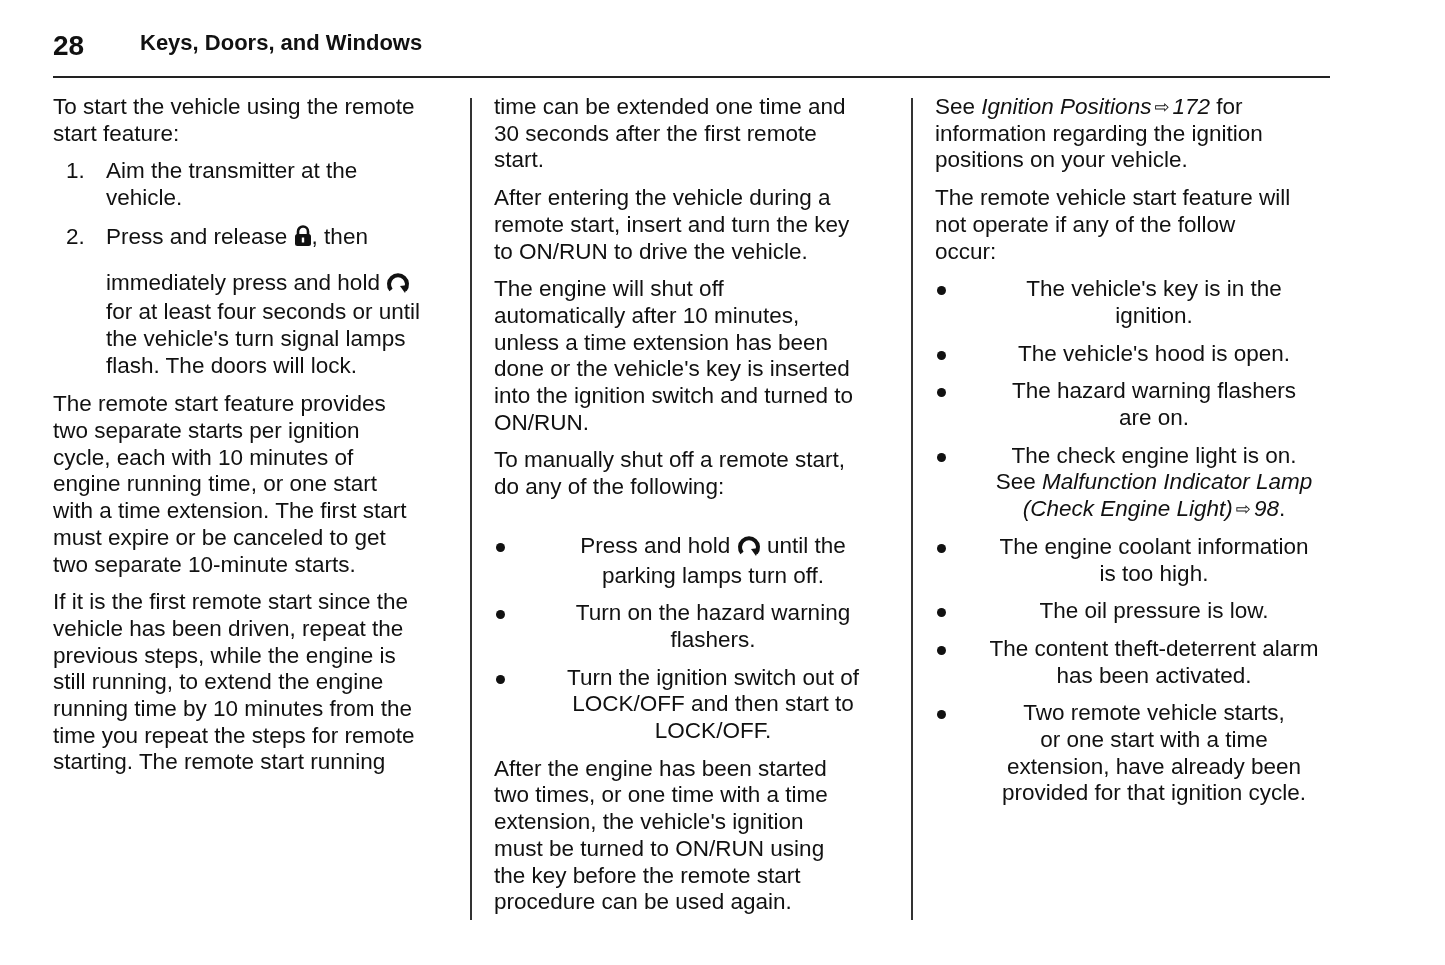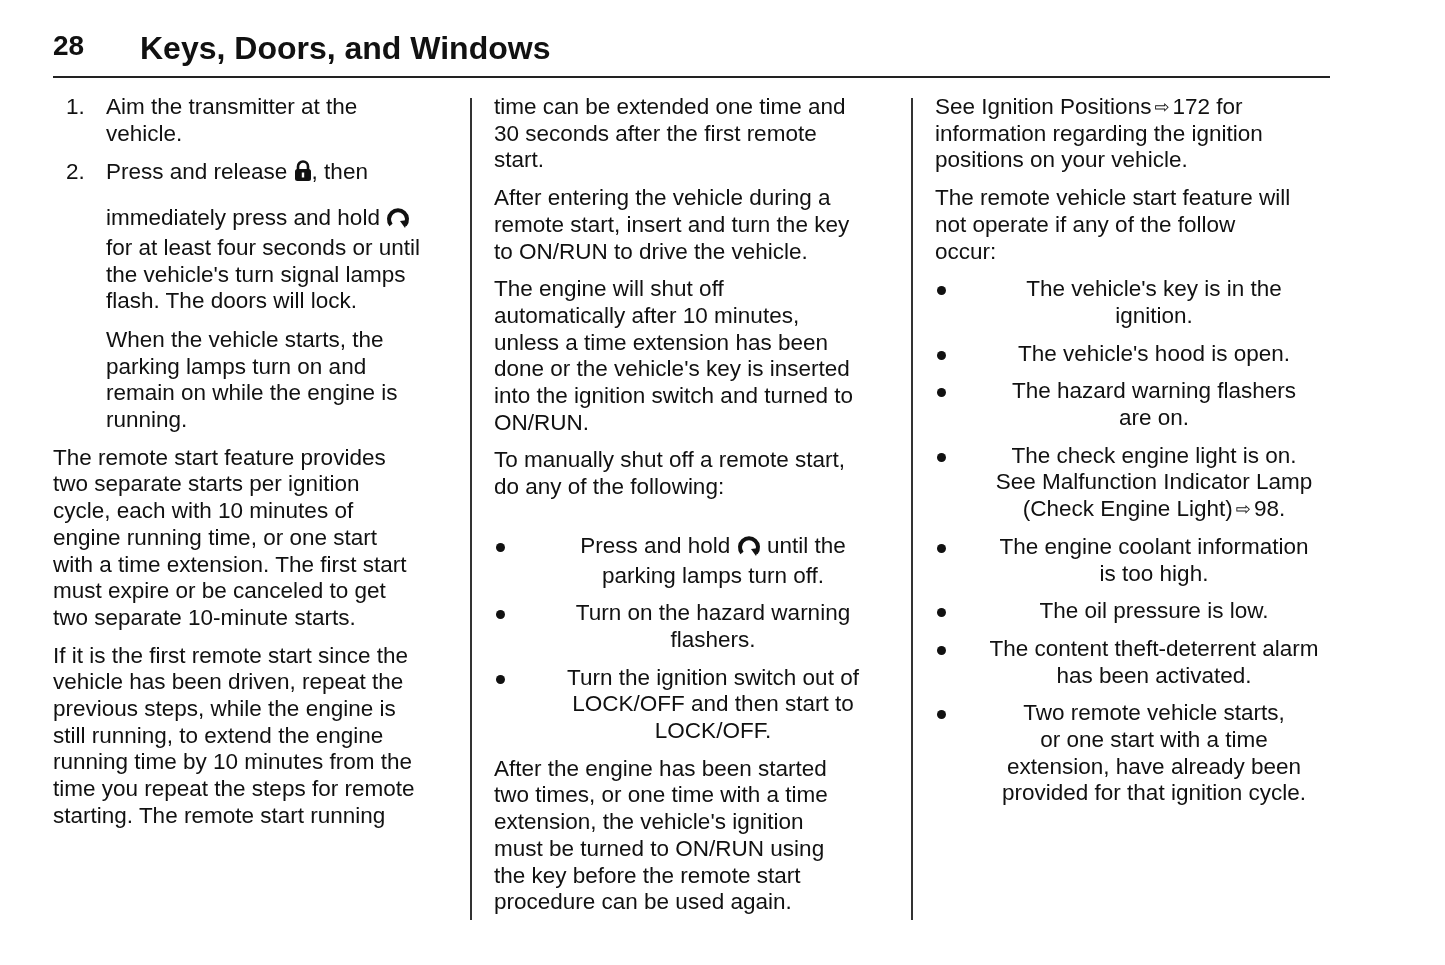--- a/index.html
+++ b/index.html
@@ -2,77 +2,75 @@
 <html><head>
 <meta charset="utf-8">
 <style>
   html, body { margin: 0; padding: 0; background: #ffffff; }
   body {
     width: 1445px; height: 965px; position: relative; overflow: hidden;
     font-family: "Liberation Sans", sans-serif; color: #111111;
   }
   .header { position: absolute; left: 53px; top: 28px; width: 1277px; height: 48px; border-bottom: 2px solid #222; text-align: center; }
   .page-num { position: absolute; left: 0; top: 2px; font-size: 28px; font-weight: bold; }
-  .section-title { position: absolute; left: 87px; top: 2px; font-size: 32px; font-weight: bold; }
+  .section-title { position: absolute; left: 87px; top: 2px; font-size: 22px; font-weight: bold; }
   .col { position: absolute; top: 94px; font-size: 22.5px; line-height: 26.7px; }
   .col1 { left: 53px; width: 400px; }
   .col2 { left: 494px; width: 400px; }
   .col3 { left: 935px; width: 400px; }
   .divider { position: absolute; top: 98px; width: 2px; height: 822px; background: #333; }
   .div1 { left: 470px; }
   .div2 { left: 911px; }
   p { margin: 0 0 11px 0; }
   .line { display: block; white-space: nowrap; }
   .num-item { position: relative; padding-left: 53px; margin: 0 0 12px 0; }
   .num-item .num { position: absolute; left: 13px; top: 0; }
   .sub-para { padding-left: 53px; margin: 0 0 11px 0; }
   .bullet-item { position: relative; padding-left: 38px; margin: 0 0 11px 0; text-align: center; }
   .bullet-item .dot { position: absolute; left: 2px; top: 10px; width: 9px; height: 9px; border-radius: 50%; background: #111; }
-  .ital { }
+  .ital { font-style: italic; }
   .arrow { font-size: 18px; display: inline-block; margin: 0 3px; vertical-align: 1px; }
   .icon { display: inline-block; vertical-align: -3px; }
 </style>
 </head>
 <body>
 
 <div class="header">
   <span class="page-num">28</span>
   <span class="section-title">Keys, Doors, and Windows</span>
 </div>
 
 <div class="divider div1"></div>
 <div class="divider div2"></div>
 
 <div class="col col1">
+  <p>
+    <span class="line">To start the vehicle using the remote</span>
+    <span class="line">start feature:</span>
+  </p>
   <div class="num-item">
     <span class="num">1.</span>
     <span class="line">Aim the transmitter at the</span>
     <span class="line">vehicle.</span>
   </div>
   <div class="num-item">
     <span class="num">2.</span>
     <span class="line"><span>Press and release </span><span class="icon"><svg width="18" height="22" viewBox="0 0 18 22">
             <path d="M4 10 V6.5 a5 5 0 0 1 10 0 V10" fill="none" stroke="#111" stroke-width="2.6"></path>
             <rect x="1" y="9" width="16" height="12" rx="2.5" fill="#111"></rect>
             <rect x="7.8" y="12.5" width="2.4" height="5" fill="#fff"></rect>
           </svg></span><span>, then</span></span>
     <span class="line" style="margin-top:16px"><span>immediately press and hold </span><span class="icon"><svg width="24" height="22" viewBox="0 0 24 22">
             <path d="M5 19 A9 9 0 1 1 19 19" fill="none" stroke="#111" stroke-width="4"></path>
             <path d="M14 15 L22 14 L19 22 Z" fill="#111"></path>
           </svg></span></span>
     <span class="line">for at least four seconds or until</span>
     <span class="line">the vehicle's turn signal lamps</span>
     <span class="line">flash. The doors will lock.</span>
   </div>
-  <p class="sub-para">
-    <span class="line">When the vehicle starts, the</span>
-    <span class="line">parking lamps turn on and</span>
-    <span class="line">remain on while the engine is</span>
-    <span class="line">running.</span>
-  </p>
   <p>
     <span class="line">The remote start feature provides</span>
     <span class="line">two separate starts per ignition</span>
     <span class="line">cycle, each with 10 minutes of</span>
     <span class="line">engine running time, or one start</span>
     <span class="line">with a time extension. The first start</span>
     <span class="line">must expire or be canceled to get</span>
     <span class="line">two separate 10-minute starts.</span>
   </p>
   <p>

